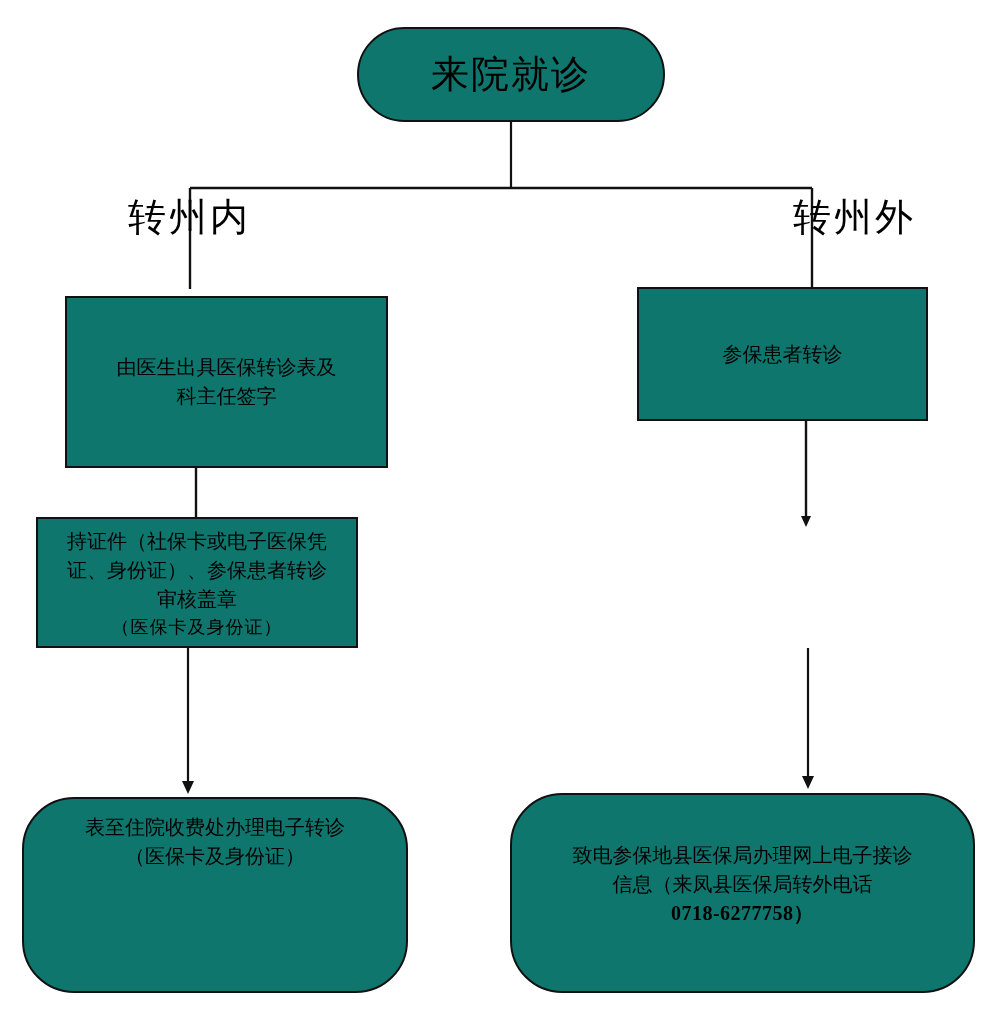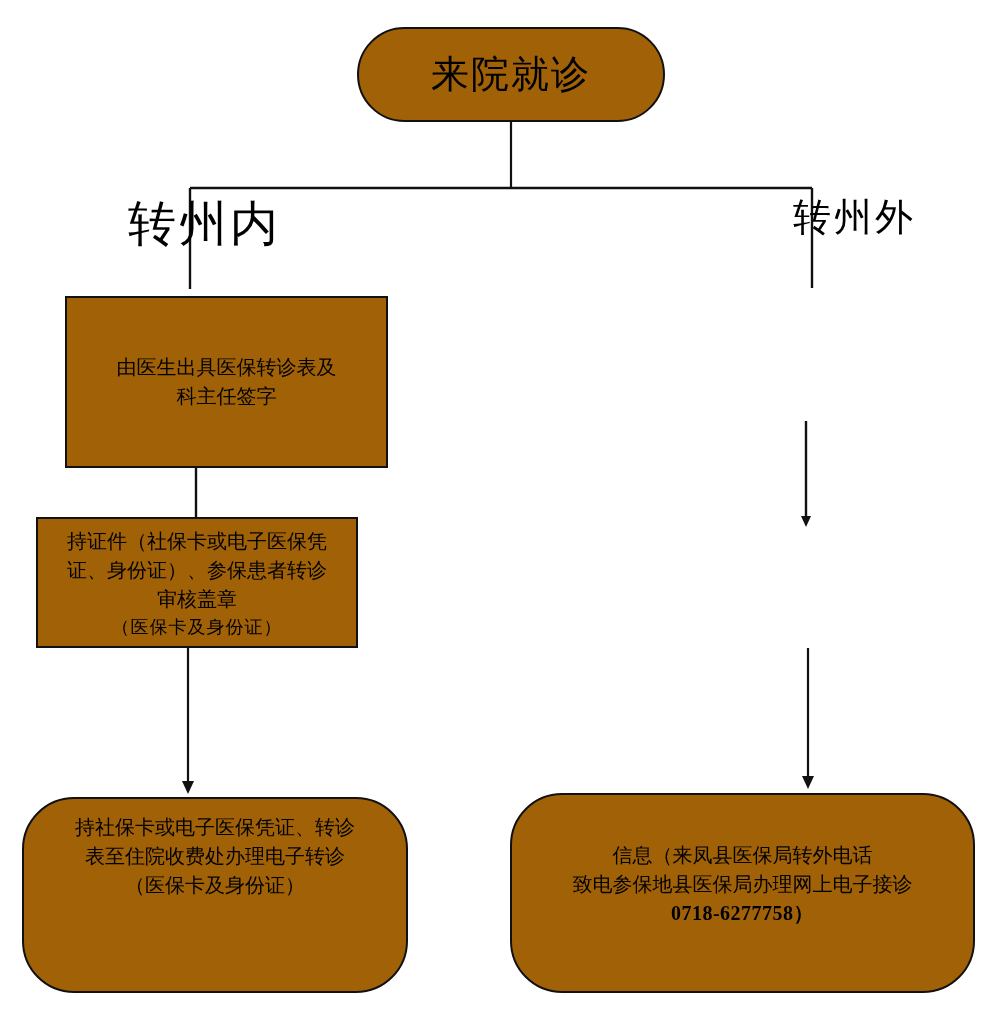--- a/index.html
+++ b/index.html
@@ -28,21 +28,21 @@
     left: 0;
     top: 0;
     width: 1000px;
     height: 1025px;
     pointer-events: none;
   }
   .node {
     position: absolute;
     box-sizing: border-box;
     border: 2px solid #111111;
-    background: #a16207;
+    background: #0f766e;
     display: flex;
     flex-direction: column;
     align-items: center;
     justify-content: center;
     text-align: right;
     line-height: 1.45;
   }
   .node.pill {
     border-radius: 60px;
   }
@@ -67,21 +67,21 @@
   }
   #node-start .line {
     font-size: 38px;
     letter-spacing: 2px;
   }
   #label-inner {
     position: absolute;
     left: 128px;
     top: 192px;
     width: 190px;
-    font-size: 48px;
+    font-size: 38px;
     letter-spacing: 3px;
     text-align: left;
   }
   #label-outer {
     position: absolute;
     left: 726px;
     top: 192px;
     width: 190px;
     font-size: 38px;
     letter-spacing: 3px;
@@ -191,26 +191,28 @@
   </div>
 
   <div class="node rect" id="node-left-2">
     <span class="line">持证件（社保卡或电子医保凭</span>
     <span class="line">证、身份证）、参保患者转诊</span>
     <span class="line">审核盖章</span>
     <span class="line alt">（医保卡及身份证）</span>
   </div>
 
   <div class="node rounded" id="node-left-3">
-    <span class="line">持社保卡或电子医保凭证、转诊</span>
     <span class="line">表至住院收费处办理电子转诊</span>
     <span class="line">（医保卡及身份证）</span>
   </div>
 
+  <div class="node rect" id="node-right-1">
+    <span class="line">参保患者转诊</span>
+  </div>
 
 
   <div class="node rounded" id="node-right-3">
+    <span class="line">致电参保地县医保局办理网上电子接诊</span>
     <span class="line">信息（来凤县医保局转外电话</span>
-    <span class="line">致电参保地县医保局办理网上电子接诊</span>
     <span class="line num">0718-6277758）</span>
   </div>
 
 </div>
 
 </body></html>

